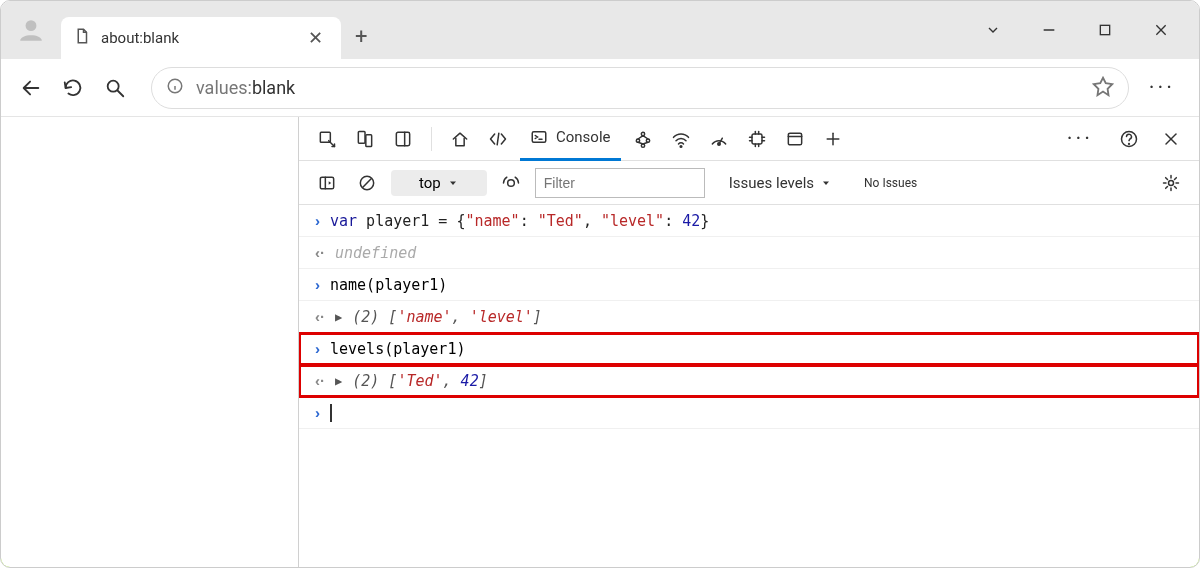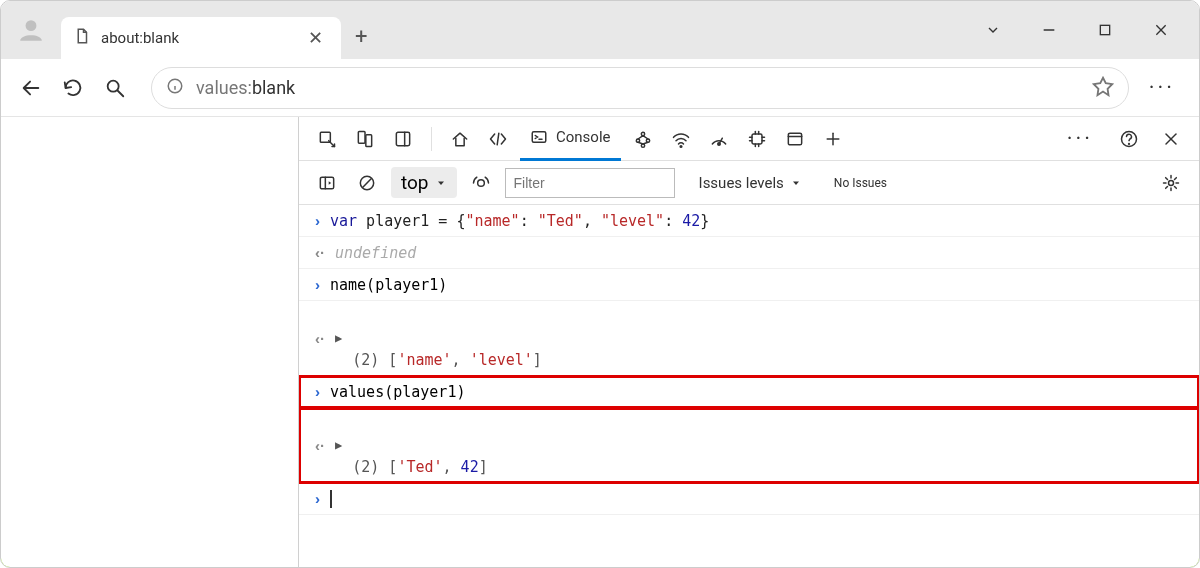--- a/index.html
+++ b/index.html
@@ -130,23 +130,23 @@
       height: 44px;
       display: flex;
       align-items: center;
       padding: 0 12px;
       gap: 8px;
       border-bottom: 1px solid #e0e0e0;
     }
     .context-chip {
       background: #ececec;
       border-radius: 4px;
-      padding: 4px 10px;
+      padding: 4px 28px;
       display: flex; align-items: center; gap: 6px;
-      font-size: 19px;
+      font-size: 15px;
     }
     .filter-input {
       border: 1px solid #bbb;
       height: 30px;
       width: 170px;
       padding: 0 8px;
       font-size: 14px;
       color: #777;
     }
     .levels { font-size: 15px; color: #333; display: flex; align-items:center; gap: 6px; margin-left: 16px;}
@@ -173,21 +173,21 @@
     }
     .crow .arrow { color: #888; font-family: sans-serif; font-weight: bold; }
     .crow .arrow.in { color: #2b67d1; }
     .crow .tri { color: #555; font-size: 12px; }
     .code .kw { color: #181899; }
     .code .prop { color: #222; }
     .code .str { color: #b82828; }
     .code .num { color: #1a1aa6; }
     .code .punc { color: #222; }
     .undef { color: #aaa; font-style: italic; }
-    .arr { color: #555; margin-top: 44px; }
+    .arr { font-style: italic; color: #555; }
     .arr .str { color: #b82828; }
     .arr .num { color: #1a1aa6; }
     .cursor-row .cursor {
       width: 2px; height: 18px; background: #333; display: inline-block;
     }
   </style>
 </head>
 <body>
 
 <div class="window">
@@ -448,21 +448,21 @@
         <div class="crow">
           <span class="arrow">‹·</span>
           <span class="tri">▶</span>
           <span class="arr">
             <span>(2) </span><span>[</span><span class="str">'name'</span><span>, </span><span class="str">'level'</span><span>]</span>
           </span>
         </div>
 
         <div class="crow hl">
           <span class="arrow in">›</span>
-          <span class="code prop">values(player1)</span>
+          <span class="code prop">levels(player1)</span>
         </div>
 
         <div class="crow hl">
           <span class="arrow">‹·</span>
           <span class="tri">▶</span>
           <span class="arr">
             <span>(2) </span><span>[</span><span class="str">'Ted'</span><span>, </span><span class="num">42</span><span>]</span>
           </span>
         </div>
 

